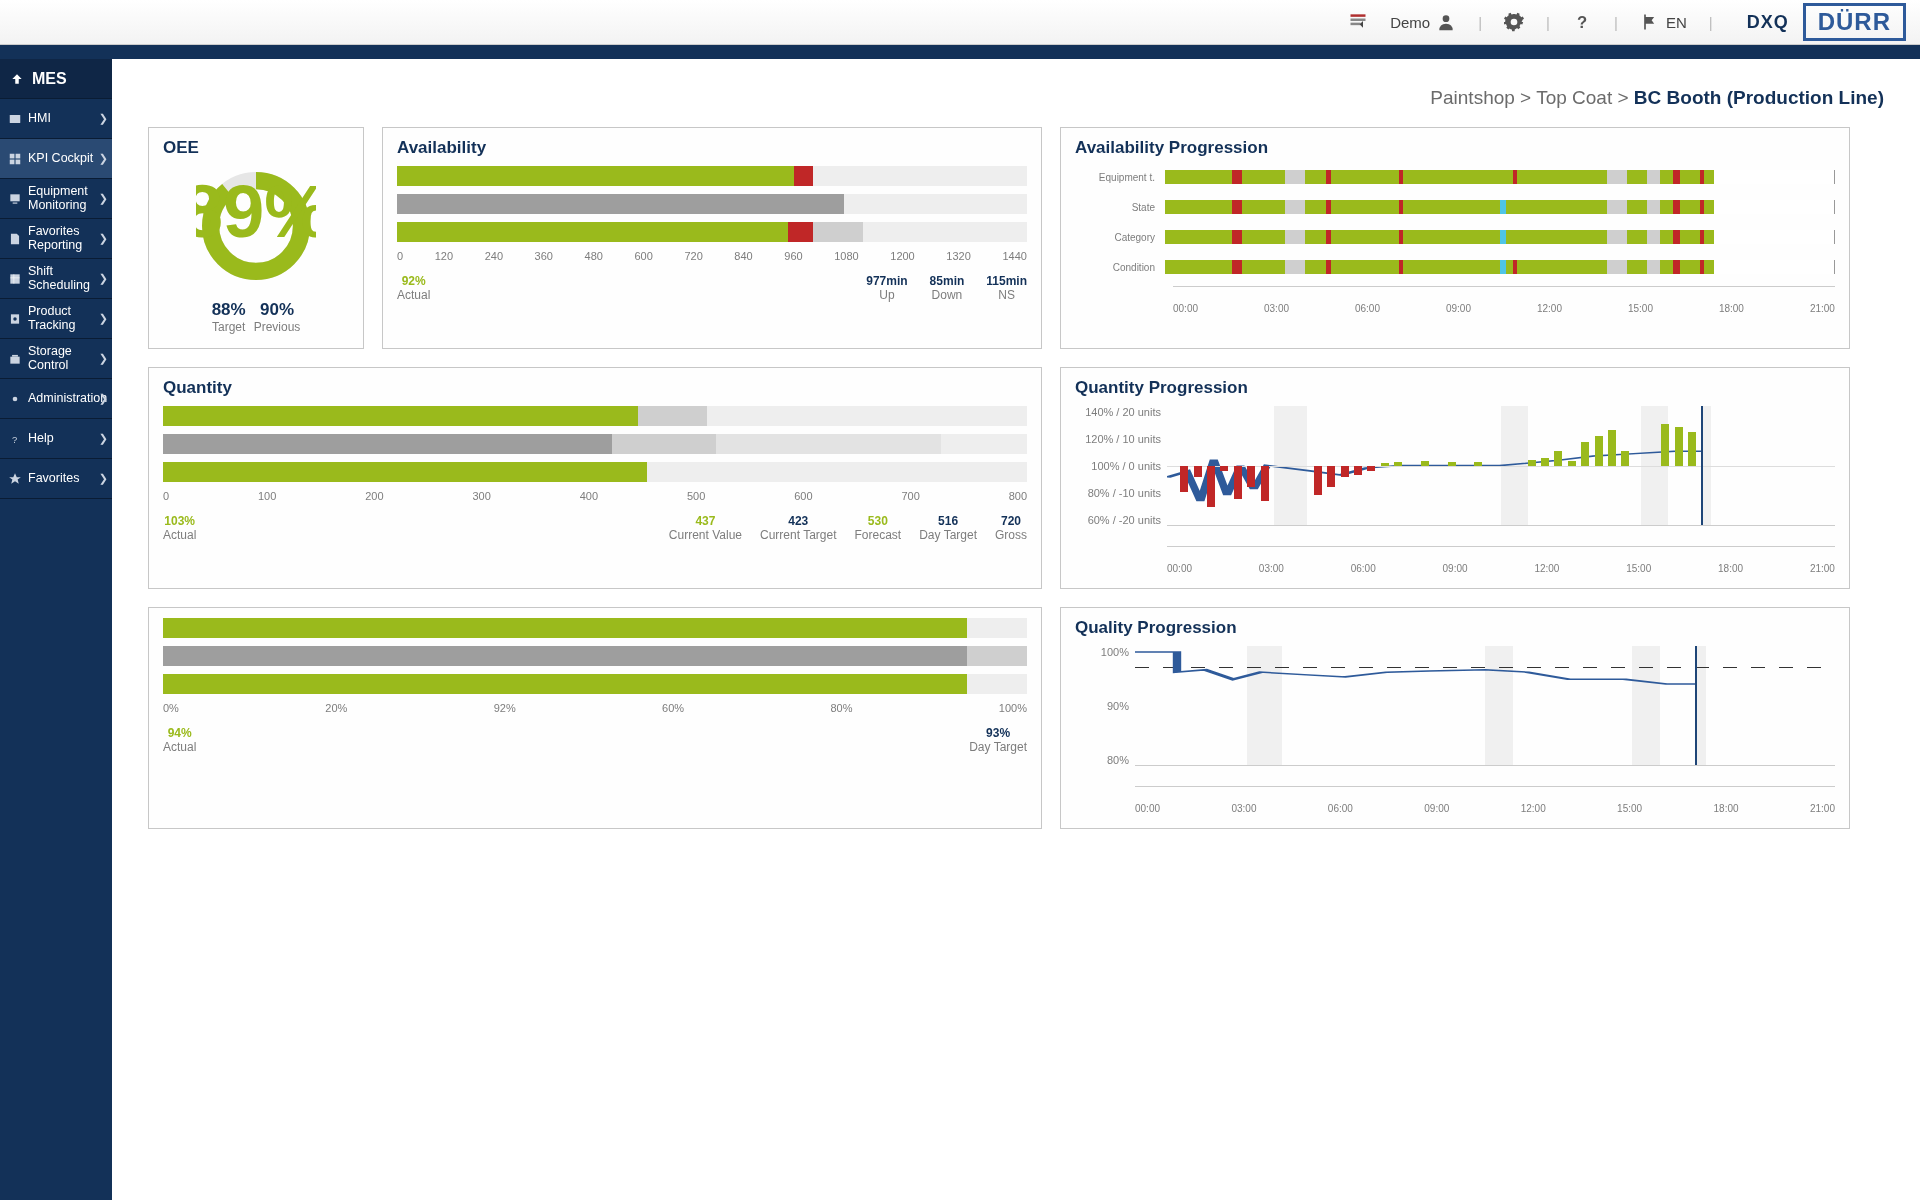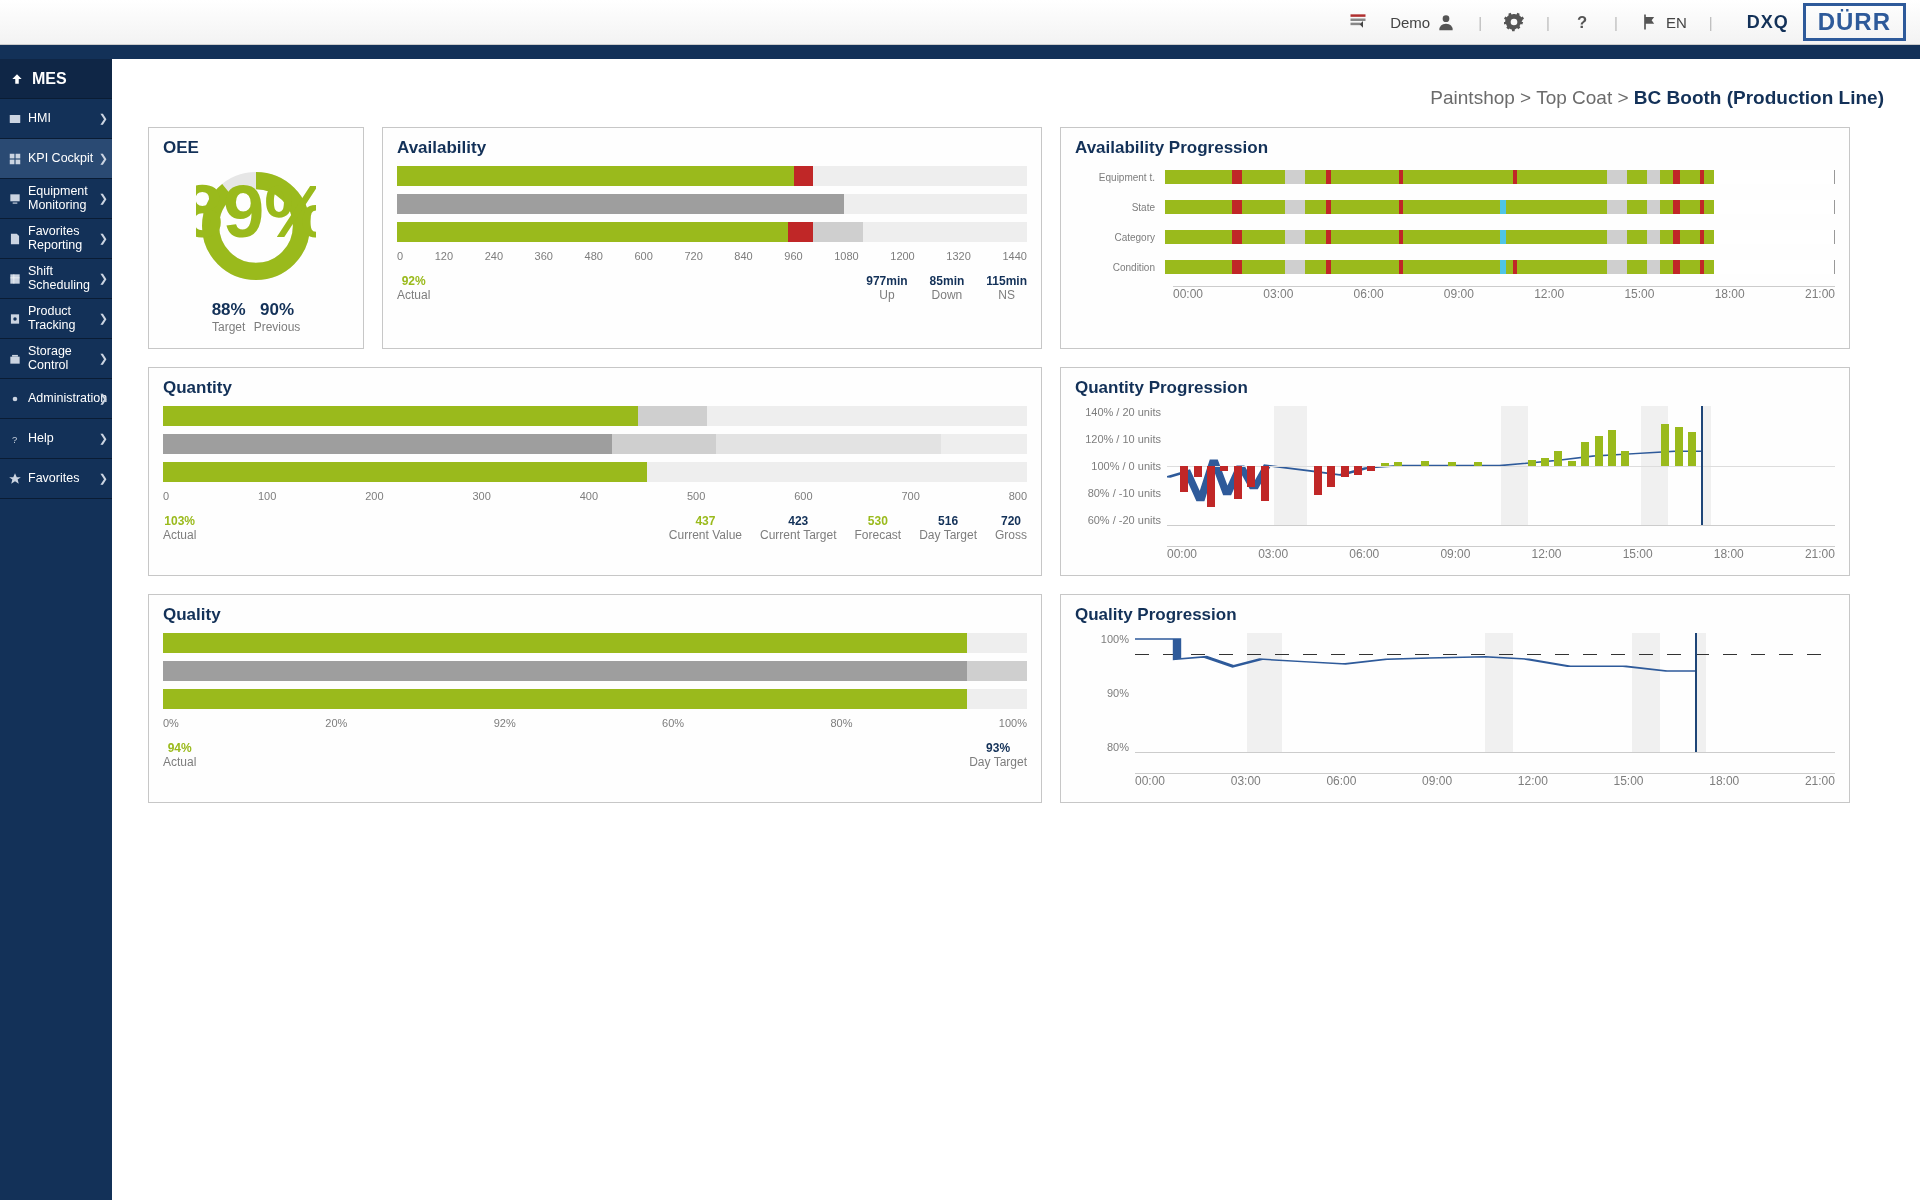--- a/index.html
+++ b/index.html
@@ -56,21 +56,21 @@
 .xticks{display:flex;justify-content:space-between;font-size:11px;color:var(--muted);margin-top:2px;}
 .metrics{display:flex;justify-content:space-between;margin-top:12px;align-items:flex-end;}
 .metric{text-align:center;}
 .metric .v{font-size:12px;font-weight:700;color:var(--text);}
 .metric .l{font-size:12px;color:var(--muted);}
 .metric .v.green{color:var(--green);}
 .lane{display:flex;align-items:center;height:22px;margin-bottom:8px;}
 .lane .lbl{width:90px;text-align:right;font-size:10px;color:var(--muted);padding-right:10px;}
 .lane .bar{flex:1;height:14px;position:relative;background:var(--green);border-right:1px solid #999;}
 .lane .bar .ev{position:absolute;top:0;height:100%;}
-.timeaxis{display:flex;margin-left:98px;justify-content:space-between;font-size:12px;color:var(--muted);border-top:1px solid #ccc;padding-top:0;}
+.timeaxis{display:flex;margin-left:98px;justify-content:space-between;font-size:10px;color:var(--muted);border-top:1px solid #ccc;padding-top:16px;}
 
 .minichart{position:relative;height:140px;display:flex;justify-content:flex-end;}
 .minichart .yaxis{width:92px;display:flex;flex-direction:column;justify-content:space-between;text-align:right;font-size:11px;color:var(--muted);padding-right:6px;height:120px;}
 .minichart .plot{flex:1;position:relative;height:120px;border-bottom:1px solid #ccc;}
 .bands .b{position:absolute;top:0;height:100%;background:var(--band);}
 .qbar{position:absolute;bottom:50%;width:8px;}
 .marker-line{position:absolute;top:0;bottom:0;width:2px;background:#1e4577;}
 </style>
 </head>
 <body>
@@ -487,21 +487,20 @@
             <span>12:00</span>
             <span>15:00</span>
             <span>18:00</span>
             <span>21:00</span>
           </div>
       </div>
     </div>
 
     <div class="grid row2-3" style="margin-top:18px;grid-template-columns:894px 790px;">
       <div class="card">
-        <h3>Quality</h3>
         <div id="qual-bars">
             <div class="hbar-track">
               <div class="hbar-seg" style="left: 0%; width: 93%; background: var(--green);"></div>
             </div>
             <div class="hbar-track">
               <div class="hbar-seg" style="left: 0%; width: 93%; background: var(--grey);"></div>
               <div class="hbar-seg" style="left: 93%; width: 7%; background: var(--grey-light);"></div>
             </div>
             <div class="hbar-track">
               <div class="hbar-seg" style="left: 0%; width: 93%; background: var(--green);"></div>

